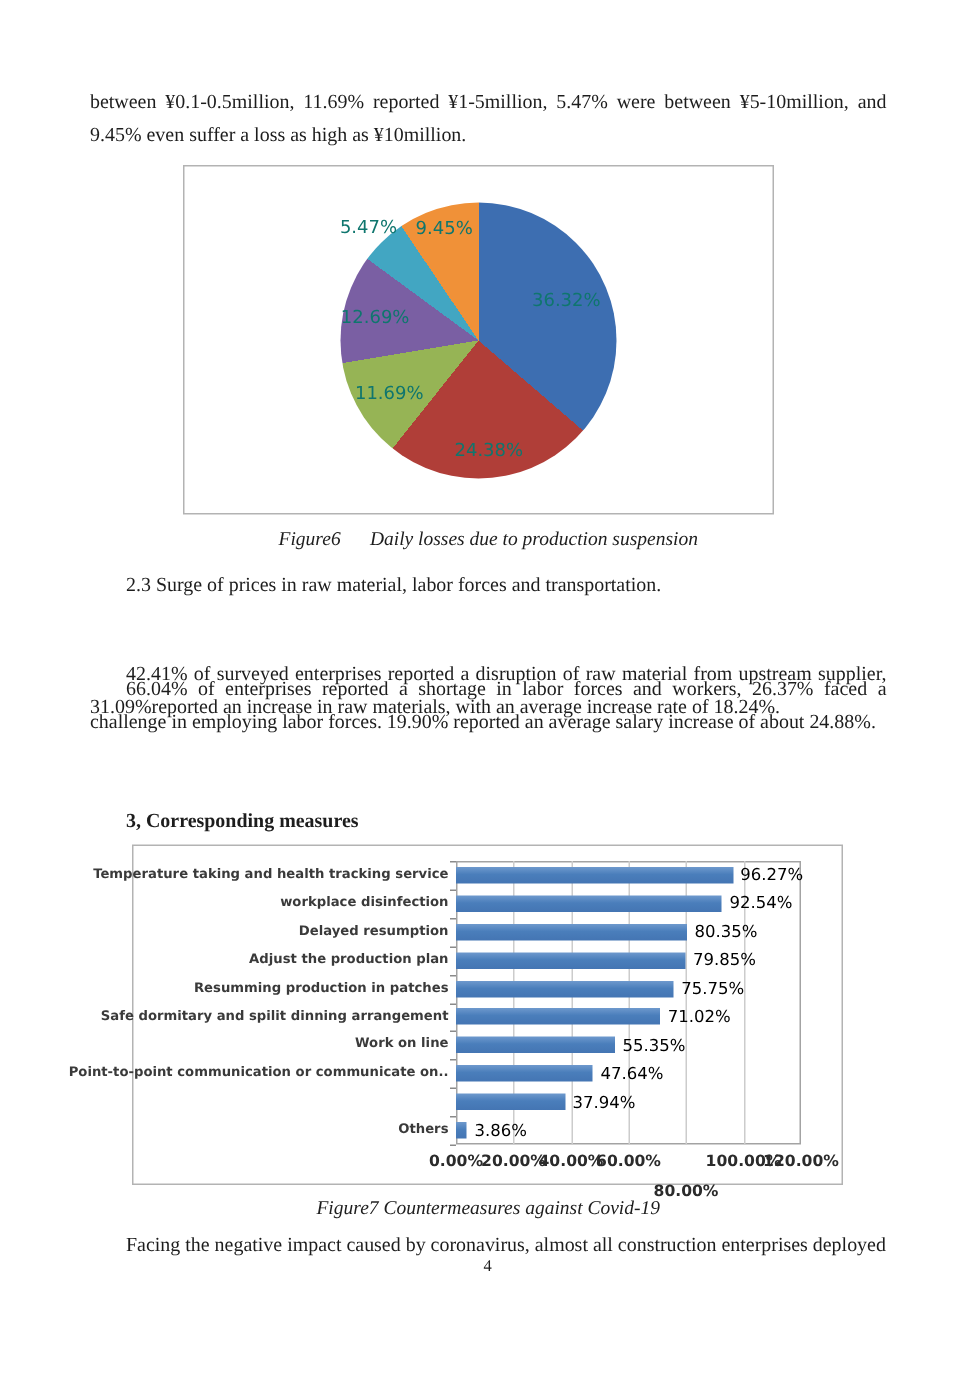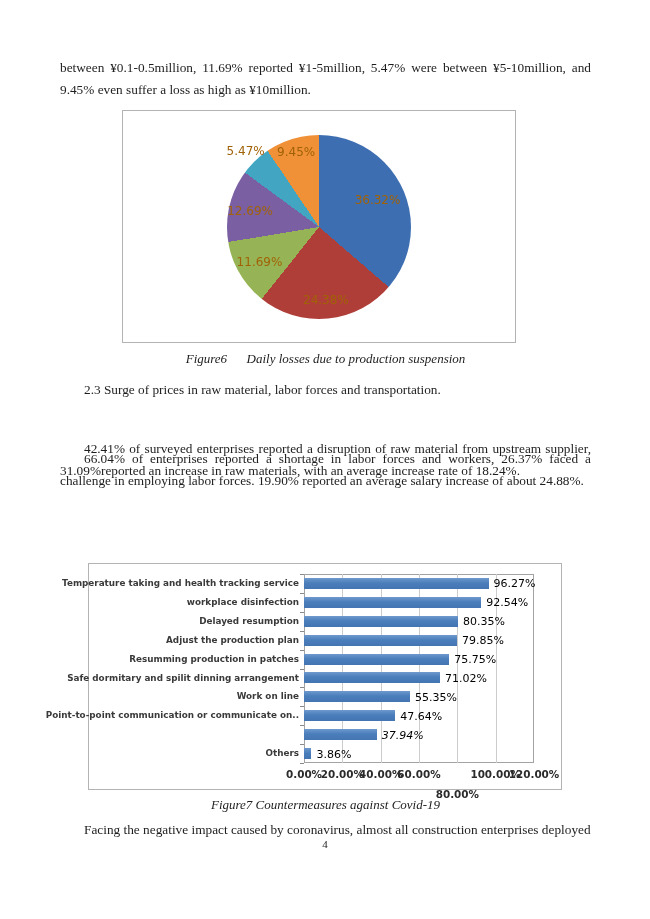--- a/index.html
+++ b/index.html
@@ -23,21 +23,21 @@
 
   
   .chartbox { position:absolute; background:#ffffff; border:1px solid #b3b3b3; }
   .pie-box { left:122px; top:110px; width:394px; height:233px; }
   .bar-box { left:88px;  top:563px; width:474px; height:227px; }
 
   
   .pie-graphic { position:absolute; border-radius:50%; }
   .pie-label {
     position:absolute; transform:translate(-50%,-50%);
-    font-family:"DejaVu Sans", sans-serif; font-size:12px; color:#a16207; white-space:nowrap;
+    font-family:"DejaVu Sans", sans-serif; font-size:12px; color:#0f766e; white-space:nowrap;
   }
 
   
   .bar-plot { position:absolute; border:1px solid #a3a3a3; background:#ffffff; }
   .gridline { position:absolute; width:1px; background:#cccccc; }
   .bar-rect { position:absolute; left:0; background:linear-gradient(#6e99cd,#4a7ebb 45%,#4475b3); }
   .bar-val  {
     position:absolute; font-family:"DejaVu Sans", sans-serif; font-size:11px;
     color:#000; white-space:nowrap; transform:translateY(-50%);
   }
@@ -70,20 +70,21 @@
 
   <p class="caption" style="top:351px;"><span>Figure6</span><span class="capgap"></span><span>Daily losses due to production suspension</span></p>
 
   <p class="body-par indent" style="top:379px;">2.3 Surge of prices in raw material, labor forces and transportation.</p>
 
   <p class="body-par indent" style="top:403px;margin-top:35px;">42.41% of surveyed enterprises reported a disruption of raw material from upstream supplier, 31.09%reported an increase in raw materials, with an average increase rate of 18.24%.</p>
 
   <p class="body-par indent" style="top:448px;">66.04% of enterprises reported a shortage in labor forces and workers, 26.37% faced a challenge in employing labor forces. 19.90% reported an average salary increase of about 24.88%.</p>
 
 
+  <p class="body-par indent heading" style="top:536px;">3, Corresponding measures</p>
 
   <div id="barbox" class="chartbox bar-box">
     <div id="bar-plot" class="bar-plot" style="left: 215px; top: 10px; width: 230px; height: 189px;"></div>
   <div class="x-tick" style="left: 215px; top: 204px;">0.00%</div>
       <div class="gridline" style="left: 253.333px; top: 10px; height: 189px;"></div>
       <div class="x-tick" style="left: 253.333px; top: 204px;">20.00%</div>
       <div class="gridline" style="left: 291.667px; top: 10px; height: 189px;"></div>
       <div class="x-tick" style="left: 291.667px; top: 204px;">40.00%</div>
       <div class="gridline" style="left: 330px; top: 10px; height: 189px;"></div>
       <div class="x-tick" style="left: 330px; top: 204px; text-align: center;">60.00%</div>
@@ -121,21 +122,21 @@
       <div class="bar-cat" style="right: 262px; top: 104.5px; height: 18.9px; line-height: 18.9px;">Safe dormitary and spilit dinning arrangement</div>
       <div class="bar-rect" style="left: 215px; top: 108.45px; width: 136.122px; height: 11px;"></div>
       <div class="bar-val" style="left: 356.122px; top: 113.95px;">71.02%</div>
       <div class="bar-cat" style="right: 262px; top: 123.4px; height: 18.9px; line-height: 18.9px;">Work on line</div>
       <div class="bar-rect" style="left: 215px; top: 127.35px; width: 106.088px; height: 11px;"></div>
       <div class="bar-val" style="left: 326.087px; top: 132.85px;">55.35%</div>
       <div class="bar-cat" style="right: 262px; top: 142.3px; height: 18.9px; line-height: 18.9px;">Point-to-point communication or communicate on..</div>
       <div class="bar-rect" style="left: 215px; top: 146.25px; width: 91.31px; height: 11px;"></div>
       <div class="bar-val" style="left: 311.31px; top: 151.75px;">47.64%</div>
       <div class="bar-rect" style="left: 215px; top: 165.15px; width: 72.7183px; height: 11px;"></div>
-      <div class="bar-val" style="left: 292.718px; top: 170.65px; font-style: italic;">37.94%</div>
+      <div class="bar-val" style="left: 292.718px; top: 170.65px;">37.94%</div>
       <div class="bar-cat" style="right: 262px; top: 180.1px; height: 18.9px; line-height: 18.9px;">Others</div>
       <div class="bar-rect" style="left: 215px; top: 184.05px; width: 7.39833px; height: 11px;"></div>
       <div class="bar-val" style="left: 227.398px; top: 189.55px;">3.86%</div>
     </div>
 
   <p class="caption" style="top:797px;">Figure7 Countermeasures against Covid-19</p>
 
   <p class="body-par indent" style="top:819px;">Facing the negative impact caused by coronavirus, almost all construction enterprises deployed</p>
 
   <p class="pagenum">4</p>

